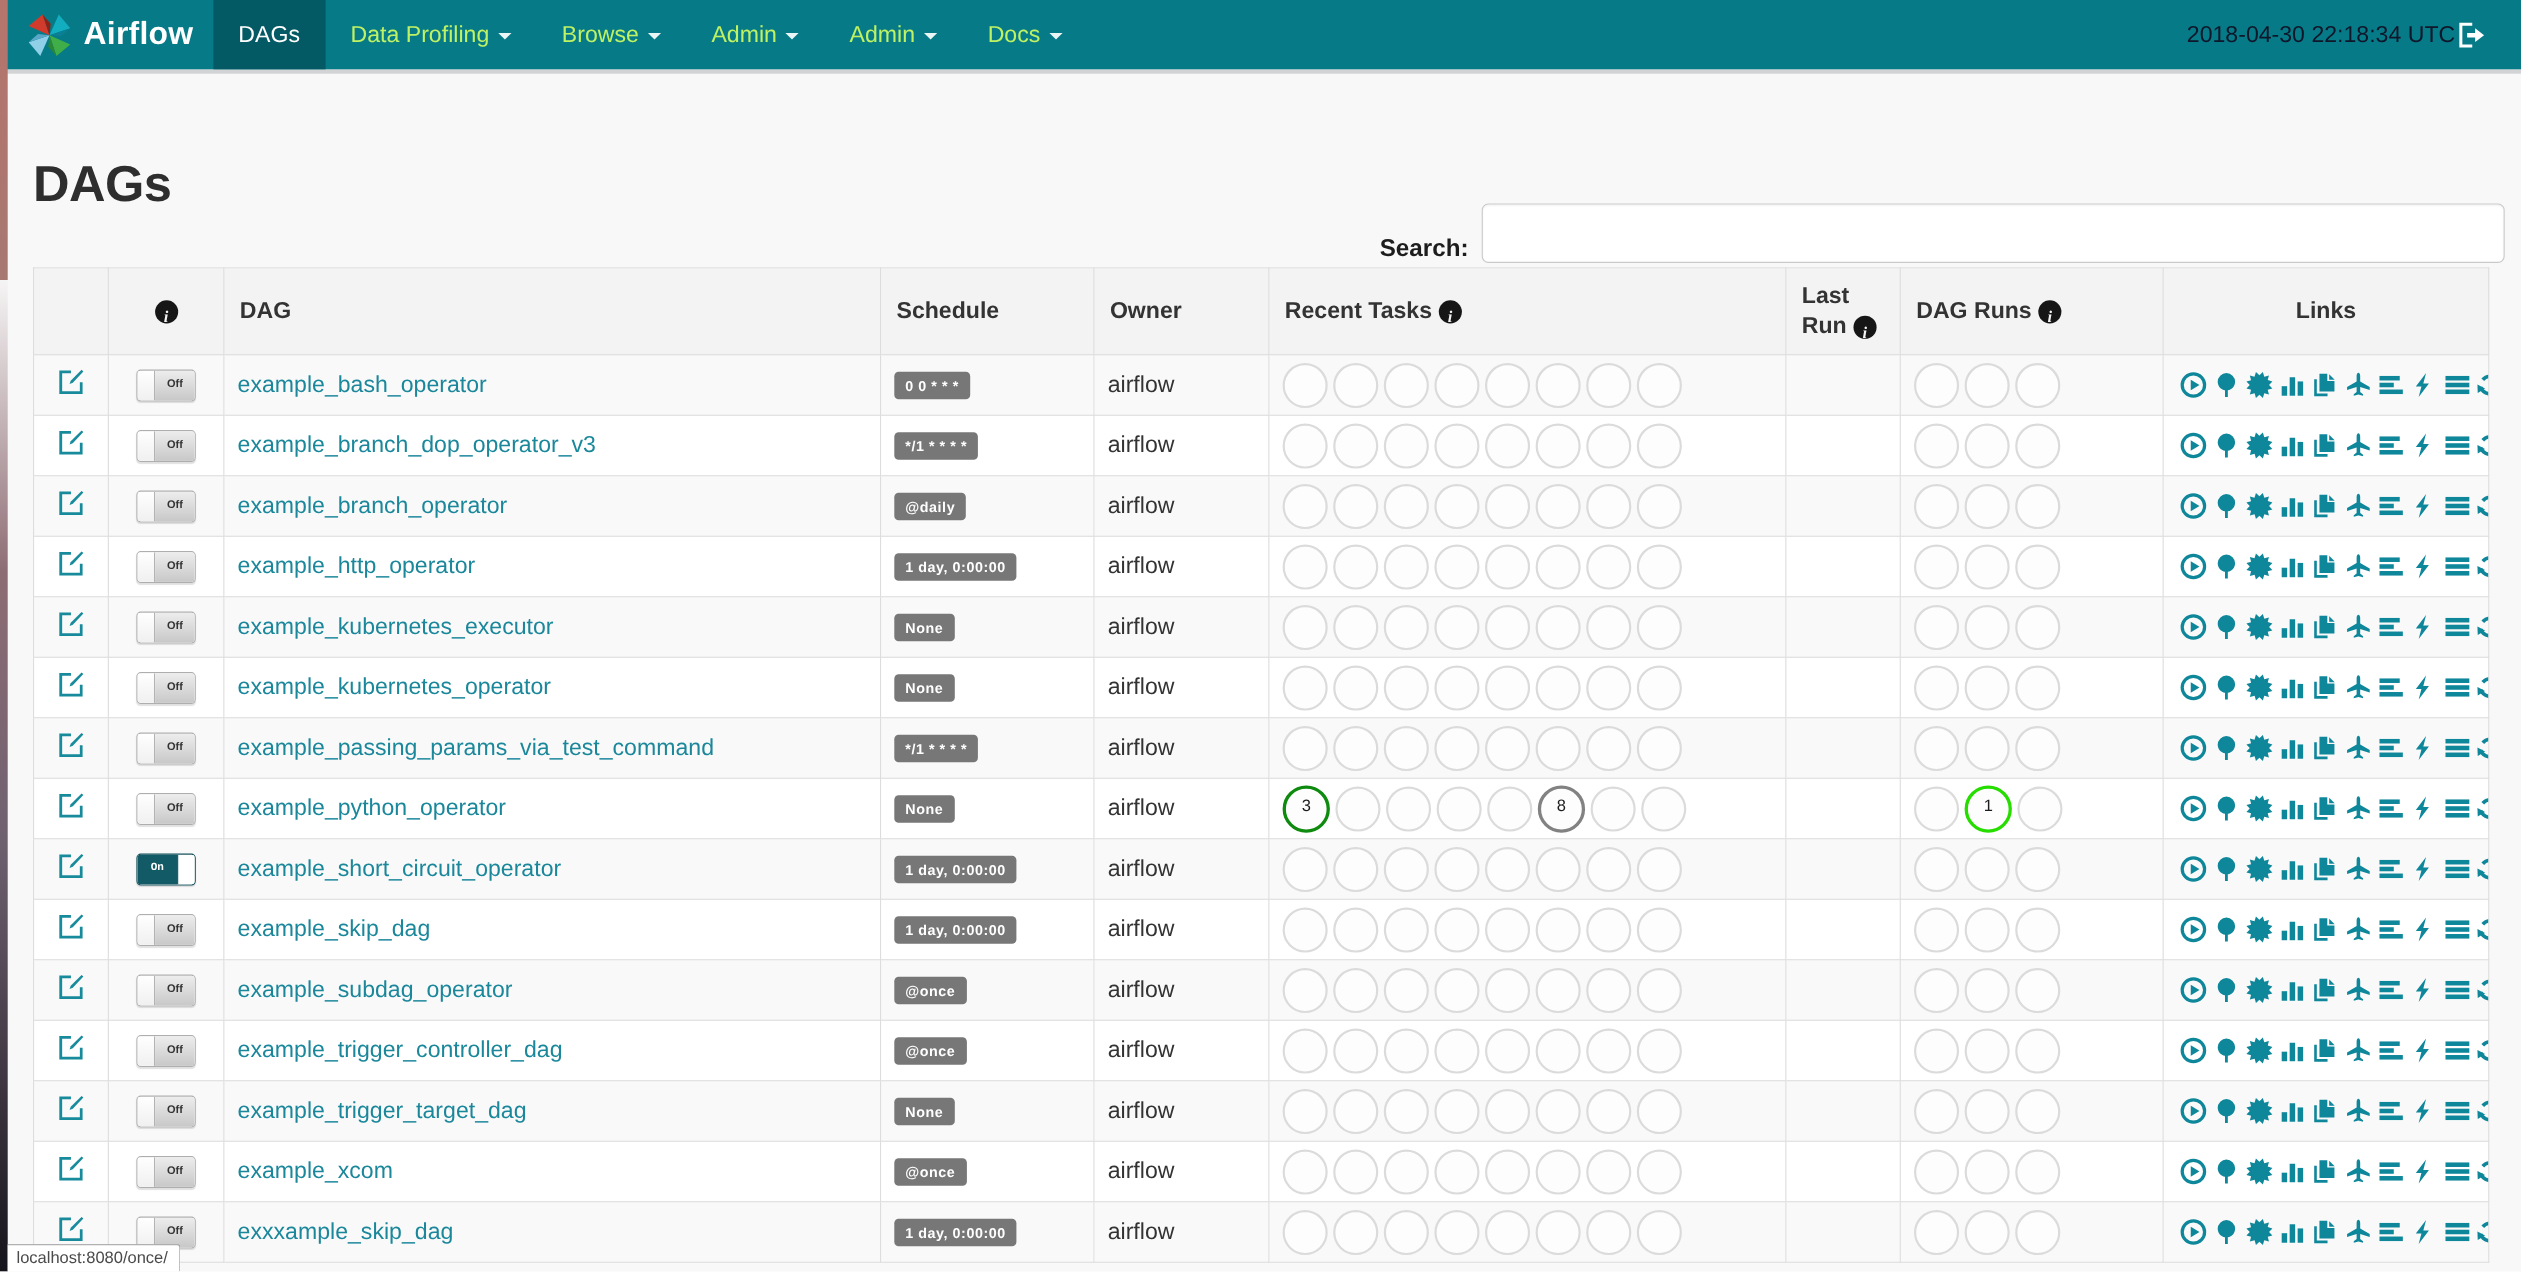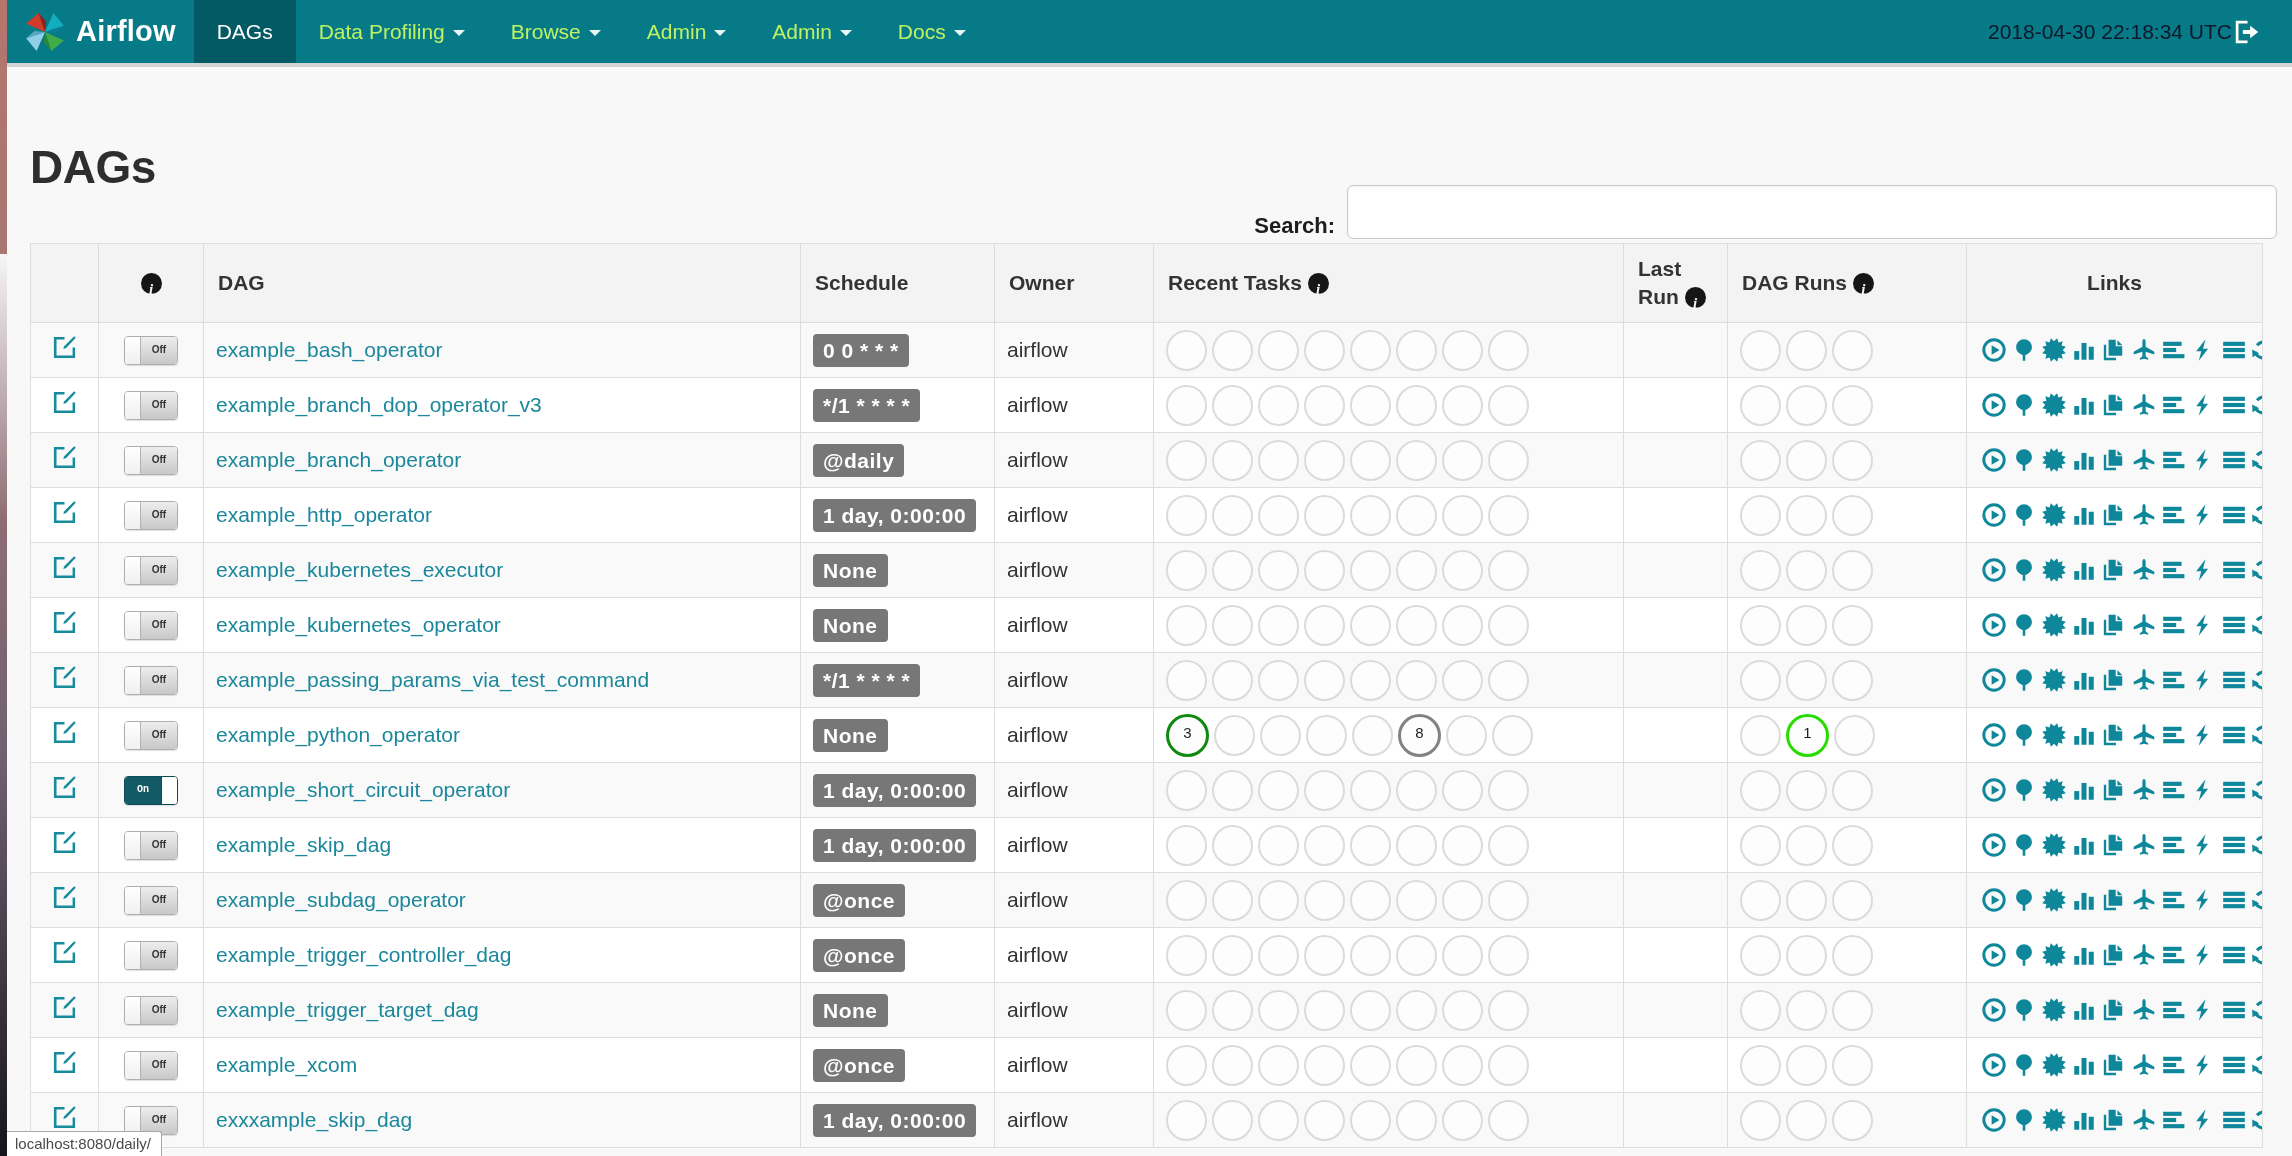--- a/index.html
+++ b/index.html
@@ -46,21 +46,21 @@
   table.dags tbody tr:nth-child(odd){background:#f9f9f9;}
   table.dags tbody tr:nth-child(even){background:#fff;}
   td.c{text-align:center;padding:0;}
   .info-badge{display:inline-block;width:21px;height:21px;border-radius:50%;background:#161616;
     vertical-align:-4px;text-align:center;}
   .info-badge::after{content:"i";color:#f3f3f3;font-family:"Liberation Serif",serif;
     font-style:italic;font-weight:bold;font-size:15px;line-height:21px;}
   .edit-ic{display:inline-block;width:27px;height:27px;color:#178a9b;cursor:pointer;}
   .edit-ic svg{width:100%;height:100%;}
   .dag-link{color:#1b879b;text-decoration:none;cursor:pointer;}
-  .badge{display:inline-block;background:#777;color:#fff;font-weight:bold;font-size:21px;
+  .badge{display:inline-block;background:#777;color:#fff;font-weight:bold;font-size:13px;
     line-height:1;padding:6px 10px;border-radius:4px;letter-spacing:.5px;cursor:pointer;}
   .circle{display:inline-block;width:37px;height:37px;border-radius:50%;border:2px solid #dbdbdb;
     background:#fdfdfd;margin-right:5px;vertical-align:middle;text-align:center;
     font-size:15px;color:#1e1e1e;line-height:33px;cursor:pointer;}
   .circle.state{border-width:3px;line-height:31px;}
   .links-cell{text-align:center;}
   .lnk{display:inline-block;width:26px;height:26px;margin:0 2px;color:#0f879b;vertical-align:middle;cursor:pointer;}
   .lnk svg{width:100%;height:100%;display:block;}
   
   .toggle{display:inline-flex;width:52px;height:27px;border:1px solid #aeaeae;border-radius:4px;
@@ -928,13 +928,13 @@
                 <path d="M20.2 10.2A8.6 8.6 0 0 0 5.6 7.6"></path>
                 <path d="M3.8 13.8a8.6 8.6 0 0 0 14.6 2.6"></path>
               </g>
               <path fill="currentColor" d="M22.6 5.2l.3 7.2-6.4-3.3z"></path>
               <path fill="currentColor" d="M1.4 18.8l-.3-7.2 6.4 3.3z"></path>
             </svg></span></td>
       </tr>
     </tbody>
 </table>
 
-<div class="status-tooltip">localhost:8080/daily/</div>
+<div class="status-tooltip">localhost:8080/once/</div>
 
 </body></html>

